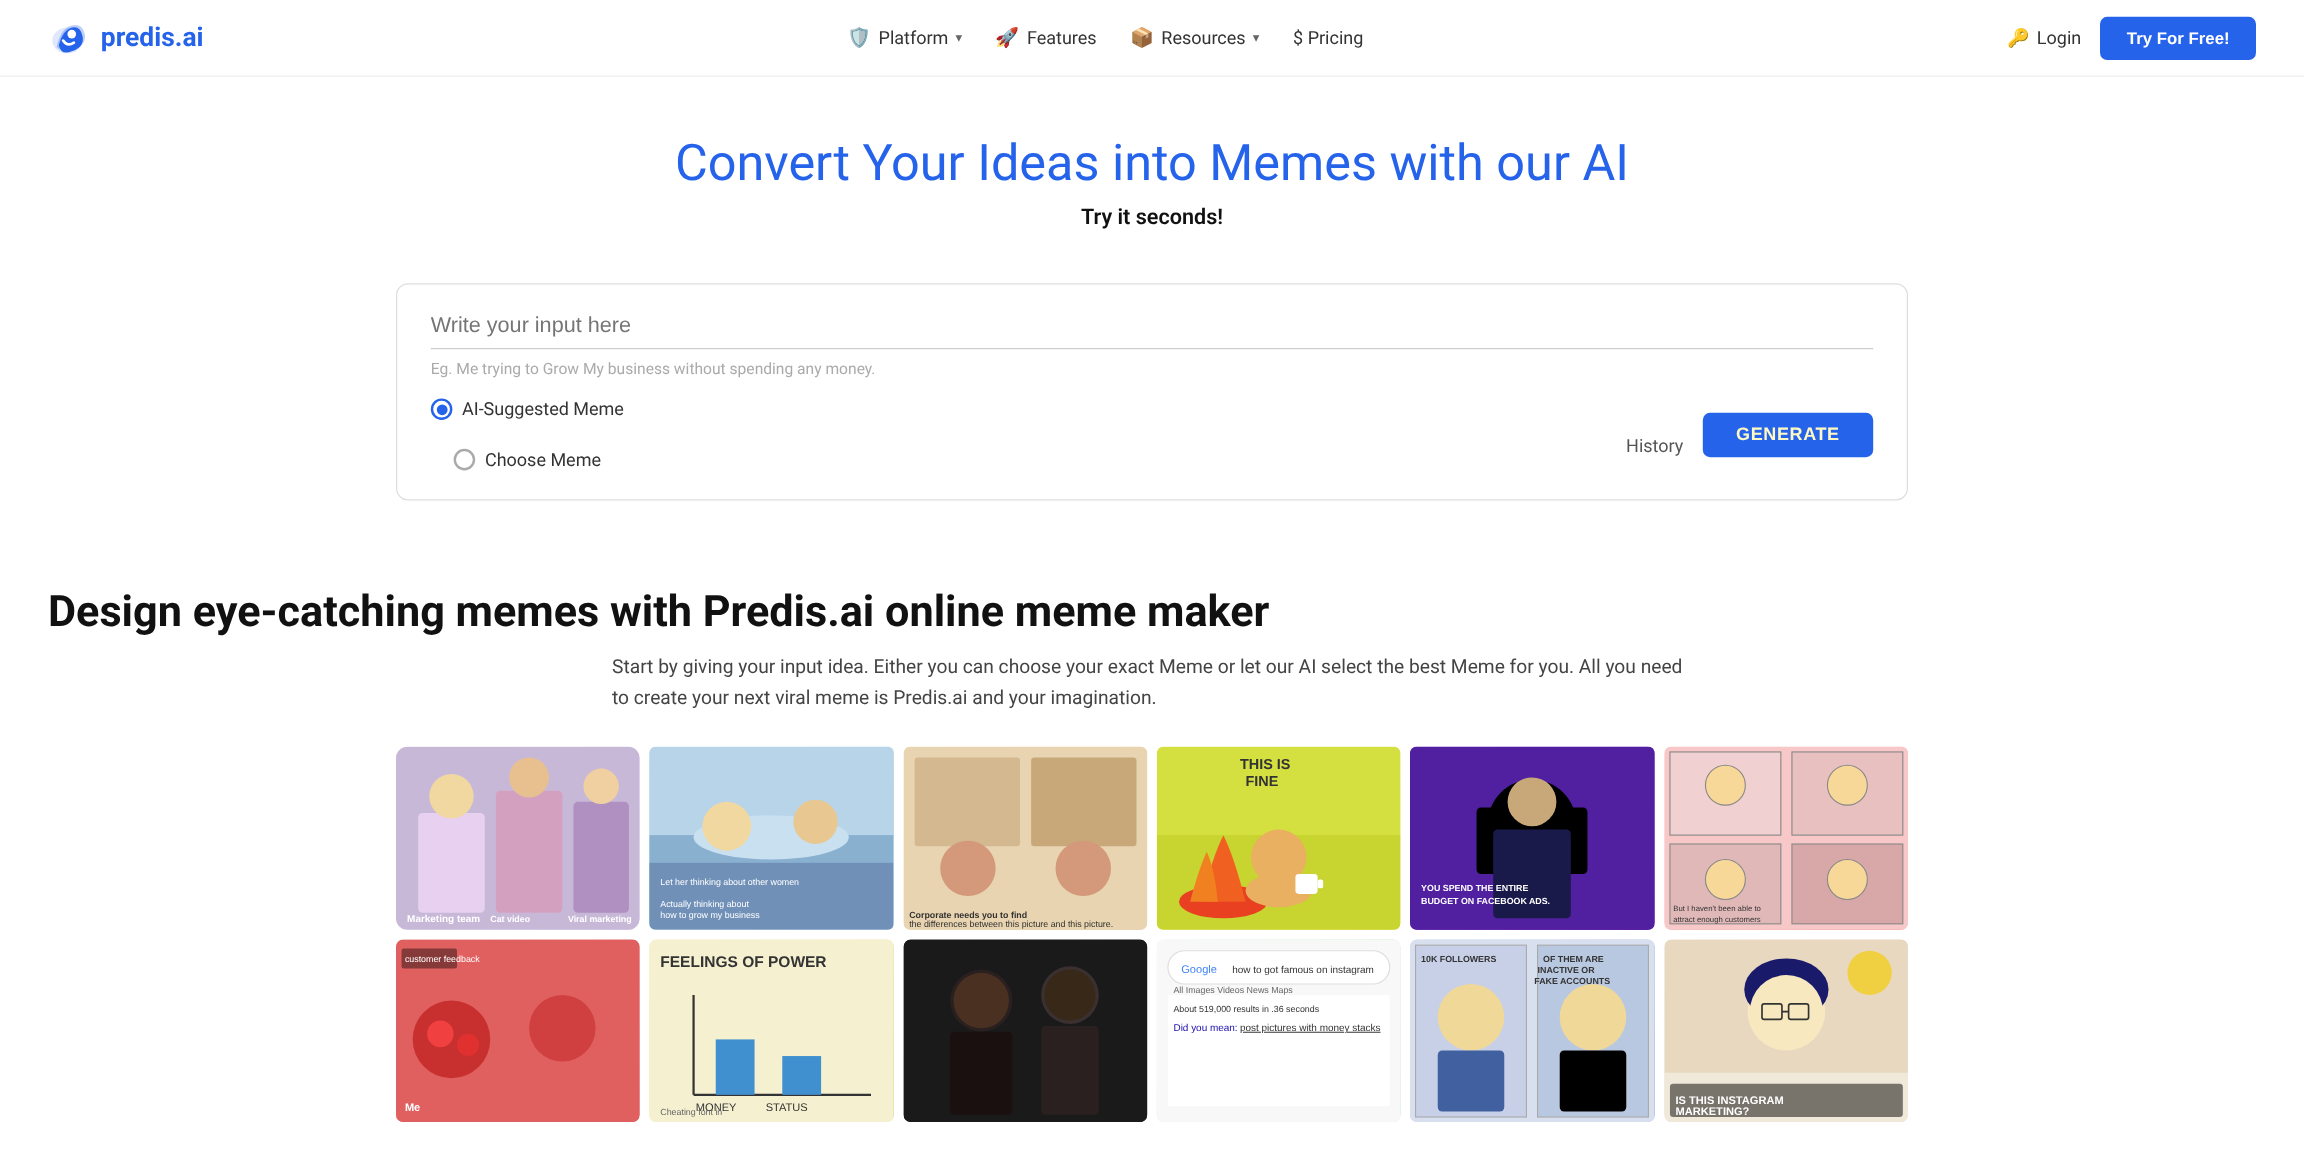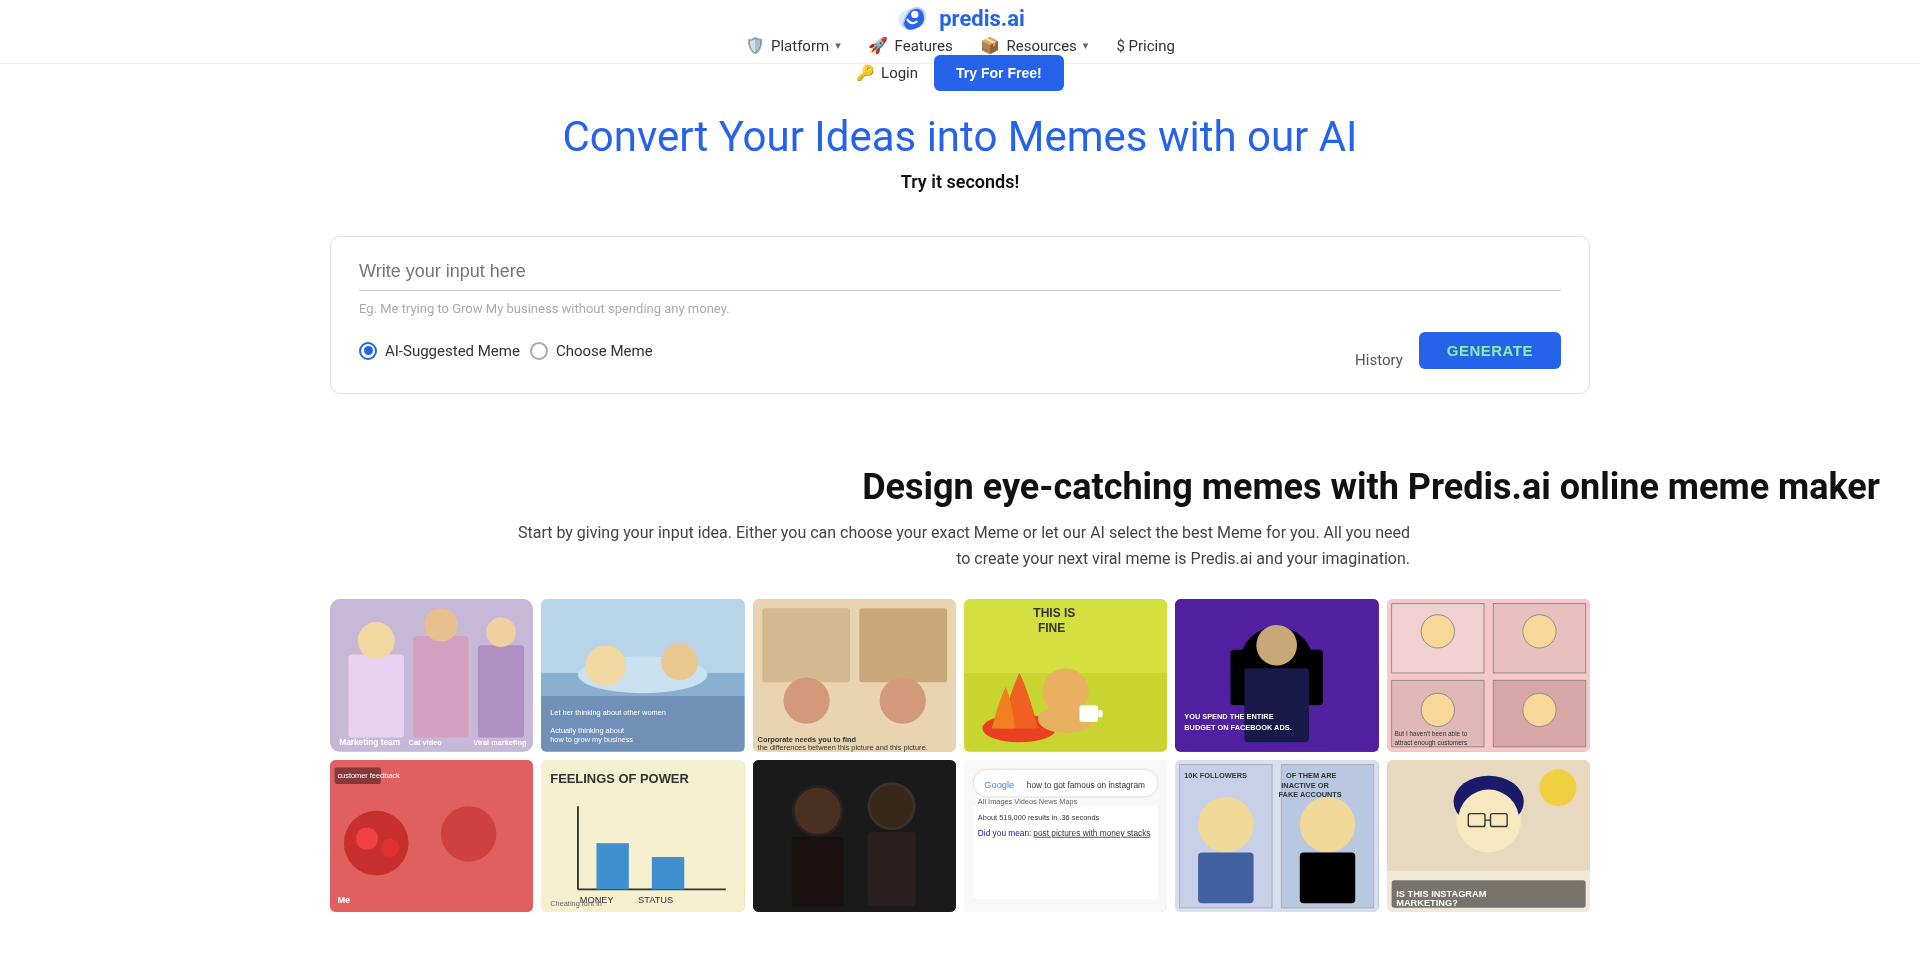--- a/index.html
+++ b/index.html
@@ -2,21 +2,21 @@
 <html><head>
   <meta charset="utf-8">
   <style>
     * { margin: 0; padding: 0; box-sizing: border-box; }
     body { font-family: -apple-system, BlinkMacSystemFont, 'Segoe UI', Roboto, sans-serif; background: #fff; overflow-x: hidden; }
 
     
     nav {
       display: flex; align-items: center; justify-content: space-between;
       padding: 0 40px; height: 64px; border-bottom: 1px solid #eee;
-      position: sticky; top: 0; background: #fff; z-index: 100; flex-direction: column;
+      position: sticky; top: 0; background: #fff; z-index: 100;
     }
     .nav-logo { display: flex; align-items: center; gap: 8px; text-decoration: none; }
     .nav-logo-icon { width: 36px; height: 36px; }
     .nav-logo-text { font-size: 22px; font-weight: 700; color: #2563eb; }
     .nav-links { display: flex; align-items: center; gap: 28px; }
     .nav-link {
       display: flex; align-items: center; gap: 6px;
       font-size: 15px; color: #333; text-decoration: none; cursor: pointer;
     }
     .nav-link .icon { font-size: 16px; }
@@ -42,42 +42,42 @@
       border: 1px solid #ddd; border-radius: 10px;
       padding: 24px 28px; background: #fff;
     }
     .input-text {
       width: 100%; border: none; outline: none; font-size: 18px; color: #be185d;
       padding-bottom: 8px;
     }
     .input-divider { border: none; border-top: 1px solid #ccc; margin: 0 0 10px; }
     .input-hint { font-size: 13px; color: #aaa; margin-bottom: 16px; }
     .input-controls { display: flex; align-items: center; justify-content: space-between; }
-    .radio-group { display: flex; align-items: center; gap: 10px; }
+    .radio-group { display: flex; align-items: center; gap: 24px; flex-direction: column; }
     .radio-item { display: flex; align-items: center; gap: 8px; font-size: 15px; color: #333; cursor: pointer; }
     .radio-circle-selected {
       width: 18px; height: 18px; border-radius: 50%; border: 2px solid #2563eb;
       display: flex; align-items: center; justify-content: center;
     }
     .radio-circle-selected::after {
       content: ''; width: 9px; height: 9px; border-radius: 50%; background: #2563eb;
     }
     .radio-circle {
       width: 18px; height: 18px; border-radius: 50%; border: 2px solid #aaa;
     }
     .right-controls { display: flex; align-items: flex-end; gap: 16px; }
     .history-link { font-size: 15px; color: #555; cursor: pointer; }
     .btn-generate {
-      background: #2563eb; color: #86efac; border: none; border-radius: 6px;
+      background: #2563eb; color: #fef9c3; border: none; border-radius: 6px;
       padding: 10px 28px; font-size: 15px; font-weight: 600; cursor: pointer;
       letter-spacing: 0.5px;
     }
 
     
-    .section { padding: 48px 40px 20px; text-align: right; }
+    .section { padding: 48px 40px 20px; text-align: left; }
     .section-title { font-size: 36px; font-weight: 700; color: #111; margin-bottom: 12px; }
     .section-desc { font-size: 16px; color: #444; max-width: 900px; margin: 0 auto 28px; line-height: 1.6; }
 
     
     .meme-grid-wrapper {
       max-width: 1260px; margin: 0 auto;
       overflow-y: auto; max-height: 560px; position: relative;
     }
     .meme-grid {
       display: grid;

